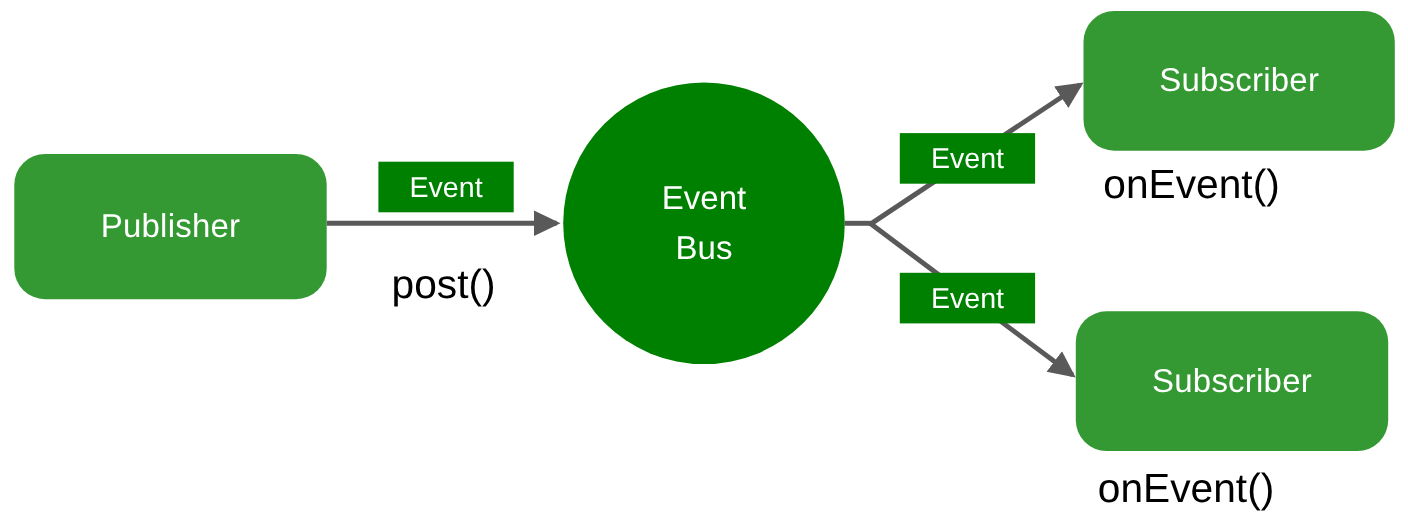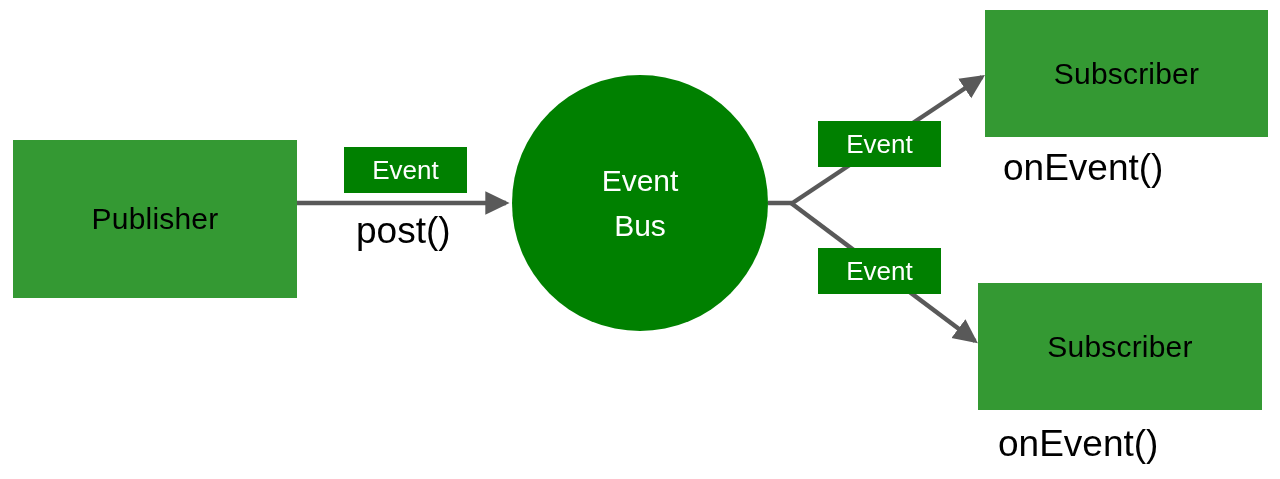--- a/index.html
+++ b/index.html
@@ -23,31 +23,32 @@
     left: 0;
     top: 0;
     width: 1280px;
     height: 479px;
   }
   .node-box {
     position: absolute;
     display: flex;
     align-items: center;
     justify-content: center;
-    color: #000000;
+    color: #ffffff;
     font-family: "Liberation Sans", sans-serif;
     font-weight: 400;
     letter-spacing: 0.2px;
     box-sizing: border-box;
+    border-radius: 28px;
   }
   .node-publisher {
     left: 13px;
     top: 140px;
     width: 284px;
-    height: 158px;
+    height: 132px;
     background: #34993399;
     background: #349933;
     font-size: 30px;
   }
   .node-subscriber-top {
     left: 985px;
     top: 10px;
     width: 283px;
     height: 127px;
     background: #349933;
@@ -95,21 +96,21 @@
   .event-chip-2 { left: 818px; top: 121px; width: 123px; height: 46px; }
   .event-chip-3 { left: 818px; top: 248px; width: 123px; height: 46px; }
 
   .edge-label {
     position: absolute;
     color: #000000;
     font-size: 37px;
     white-space: nowrap;
     font-family: "Liberation Sans", sans-serif;
   }
-  .label-post { left: 356px; top: 210px; }
+  .label-post { left: 356px; top: 238px; }
   .label-onevent-top { left: 1003px; top: 147px; }
   .label-onevent-bottom { left: 998px; top: 423px; }
 </style>
 </head>
 <body>
 
 <div id="canvas">
 
   <svg id="edges" viewBox="0 0 1280 479" xmlns="http://www.w3.org/2000/svg">
     <defs>

